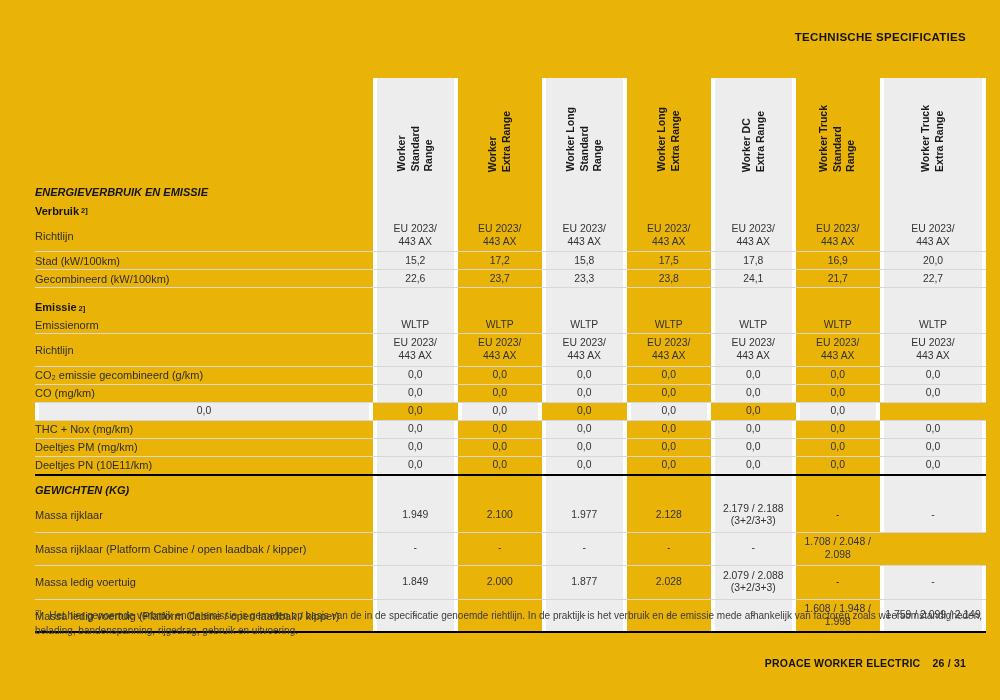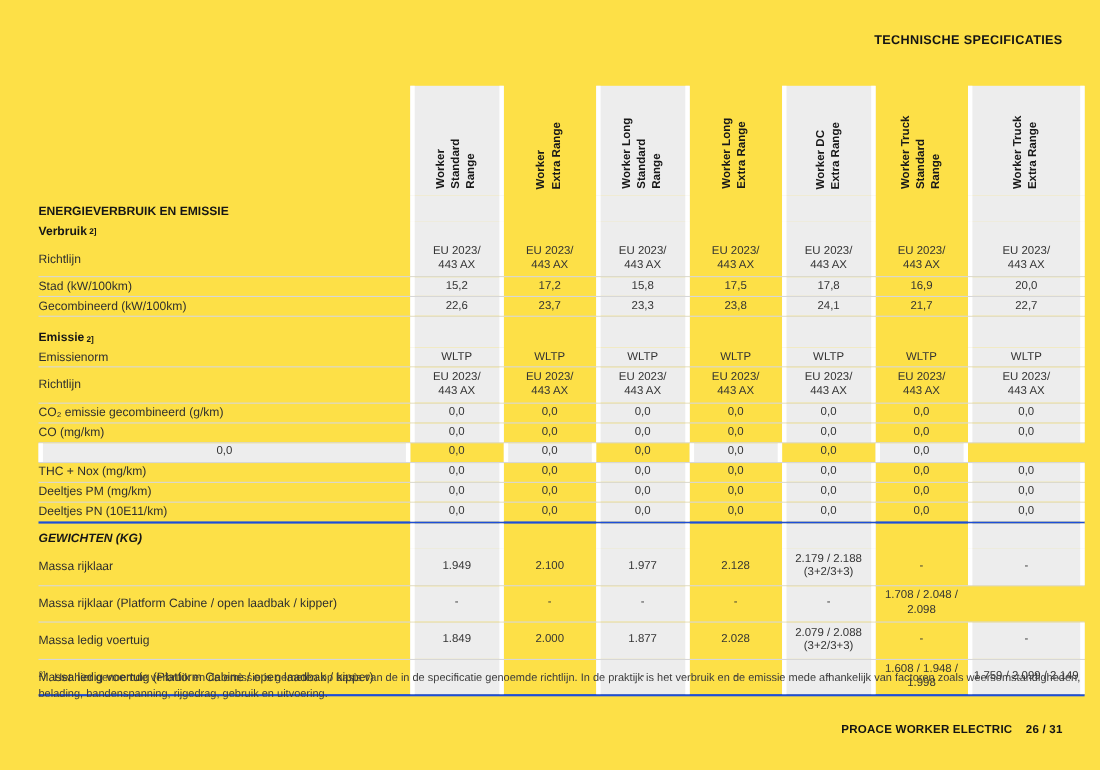--- a/index.html
+++ b/index.html
@@ -4,32 +4,32 @@
 <style>
   * { box-sizing: border-box; margin: 0; padding: 0; }
   html, body { background: #ffffff; }
   body {
     width: 1000px; height: 700px;
     font-family: "Liberation Sans", "DejaVu Sans", sans-serif;
     color: #2e2e2e;
     position: relative;
     overflow: hidden;
   }
-  .page { position: absolute; inset: 0; background: #fde047; padding-left: 40px; }
+  .page { position: absolute; inset: 0; background: #eab308; padding-left: 40px; }
 
   .header-title {
     position: absolute; top: 31px; right: 34px;
     font-size: 11.5px; font-weight: bold; letter-spacing: 0.3px; color: #141414;
   }
 
   .table-wrap { position: absolute; left: 35px; top: 78px; width: 951px; }
 
   .trow { display: grid; grid-template-columns: 338px repeat(6, 84.5px) 106px; }
   .b-light { border-bottom: 1px solid #d7d7d7; }
-  .b-dark  { border-bottom: 2px solid #1d4ed8; }
+  .b-dark  { border-bottom: 2px solid #000000; }
 
   .label-cell {
     font-size: 11px; color: #2f2f2f;
     display: flex; align-items: center;
     padding: 1px 6px 1px 0;
   }
   .label-cell sup { font-size: 7.5px; margin-left: 2px; }
 
   .val-cell {
     font-size: 10.4px; color: #333;
@@ -95,21 +95,21 @@
         <div class="val-cell vcell shade"><div class="vhead">Worker DC
 Extra Range</div></div>
         <div class="val-cell vcell"><div class="vhead">Worker Truck
 Standard
 Range</div></div>
         <div class="val-cell vcell shade"><div class="vhead">Worker Truck
 Extra Range</div></div>
       </div>
       <div class="trow row-section" id="row-energieverbruik">
         <div class="label-cell">
-          <div class="" style="display: inline;">ENERGIEVERBRUIK EN EMISSIE</div>
+          <div class="" style="display: inline; font-style: italic;">ENERGIEVERBRUIK EN EMISSIE</div>
         </div>
         <div class="val-cell shade"></div>
         <div class="val-cell"></div>
         <div class="val-cell shade"></div>
         <div class="val-cell"></div>
         <div class="val-cell shade"></div>
         <div class="val-cell"></div>
         <div class="val-cell shade"></div>
       </div>
       <div class="trow row-subsection" id="row-verbruik">

